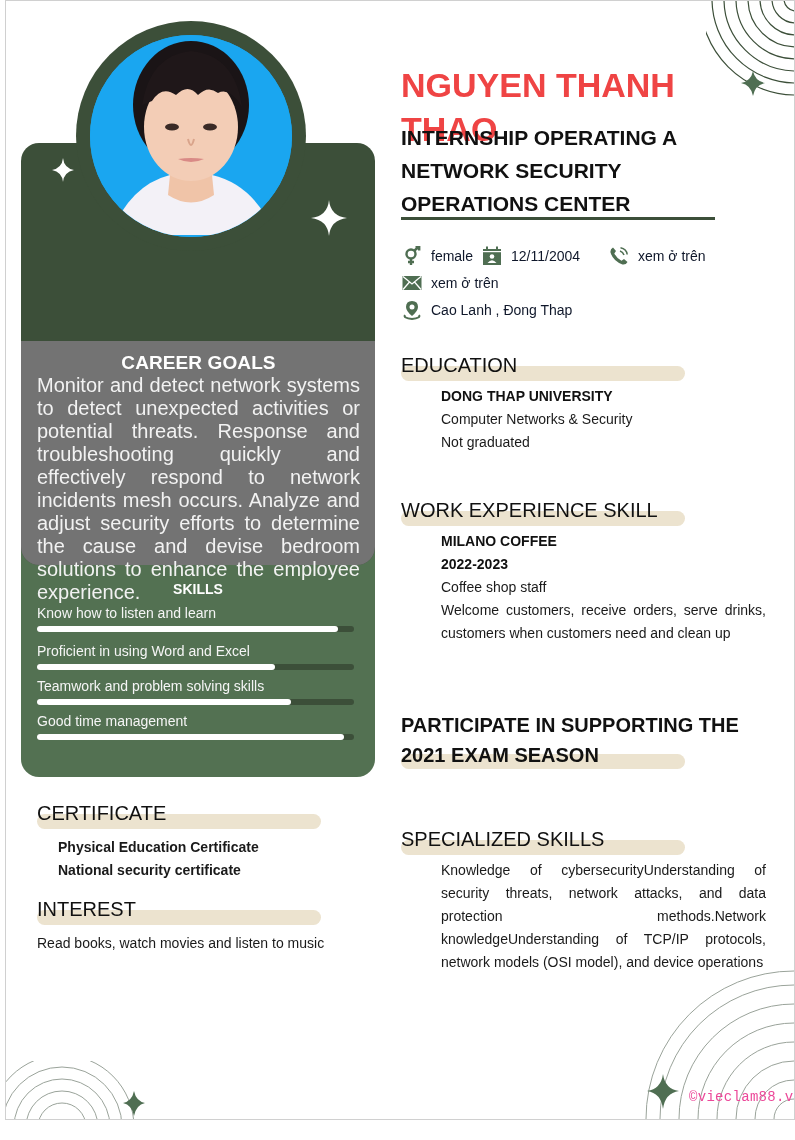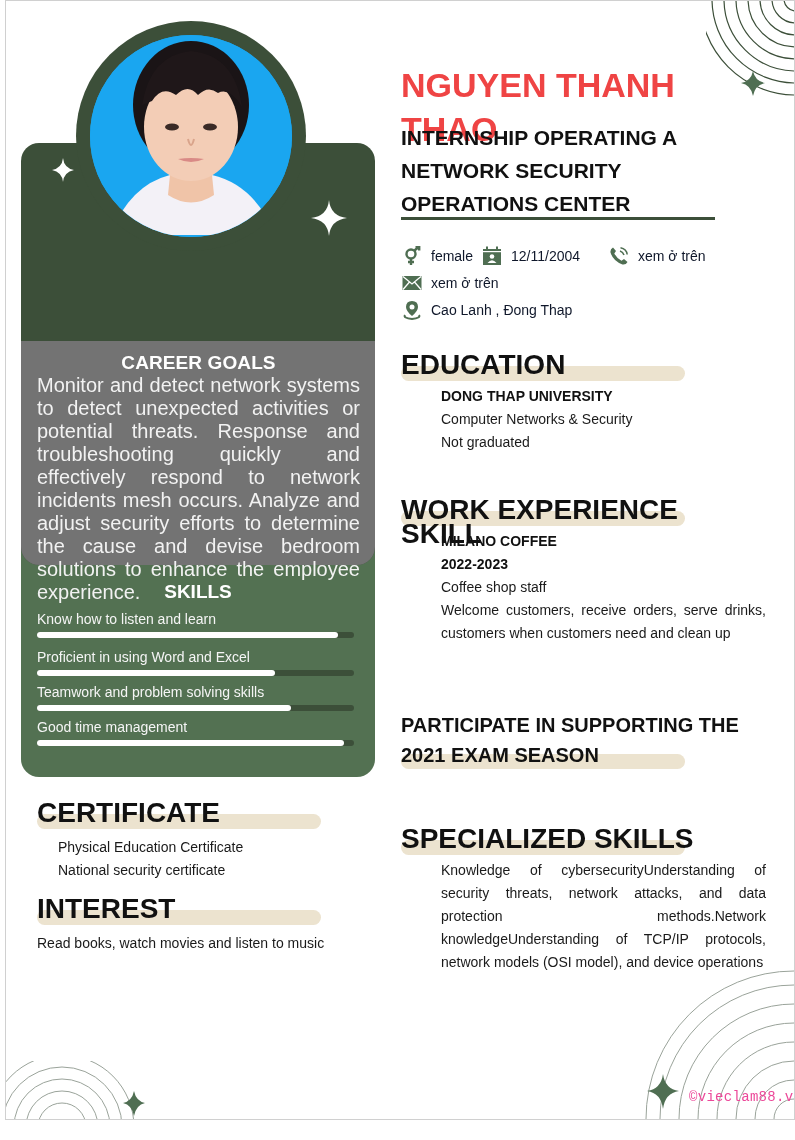--- a/index.html
+++ b/index.html
@@ -33,32 +33,32 @@
     background: #537152; border-radius: 0 0 18px 18px; z-index: 0;
   }
   .panel-dark-bottom {
     position: absolute; left: 15px; top: 340px; width: 354px; height: 224px;
     background: #737373; border-radius: 0 0 18px 18px; z-index: 3; padding: 10px 15px 0 16px; color: #fff;
   }
   .career-title { text-align: center; font-weight: bold; font-size: 19px; margin-top: 1px; letter-spacing: 0.1px; }
   .career-text { font-size: 20px; line-height: 23px; text-align: justify; margin-top: 0; color: #f2f2f2; }
 
   .skills-box { position: absolute; left: 15px; top: 564px; width: 354px; height: 212px; z-index: 3; color: #fff; padding: 16px 0 0 16px; }
-  .skills-title { text-align: center; font-weight: bold; font-size: 19px; padding-right: 16px; }
+  .skills-title { text-align: center; font-weight: bold; font-size: 14px; padding-right: 16px; }
   .skill-item { margin-top: 7px; width: 317px; }
   .skill-label { font-size: 14px; color: #f5f5f5; line-height: 18px; }
   .skill-track { position: relative; height: 6px; background: #3c4f39; border-radius: 3px; margin-top: 4px; }
   .skill-fill { position: absolute; left: 0; top: 0; height: 6px; background: #ffffff; border-radius: 3px; }
 
   .sec-head { position: relative; height: 26px; }
   .sec-head .hl { position: absolute; left: 0; top: 13px; height: 15px; background: #ece3cf; border-radius: 8px; }
-  .sec-head .ht { position: relative; font-weight: bold; font-size: 28px; color: #111; line-height: 24px; }
+  .sec-head .ht { position: relative; font-weight: normal; font-size: 20px; color: #111; line-height: 24px; }
 
   .cert-block { position: absolute; left: 31px; top: 800px; width: 290px; }
-  .cert-list { margin-top: 9px; padding-left: 21px; font-size: 14px; line-height: 23px; color: #1a1a1a; }
+  .cert-list { margin-top: 9px; padding-left: 21px; font-size: 14px; line-height: 23px; color: #1a1a1a; font-weight: bold; }
   .interest-block { position: absolute; left: 31px; top: 896px; width: 300px; }
   .interest-text { margin-top: 9px; font-size: 14px; line-height: 23px; color: #1a1a1a; }
 
   
   .right { position: absolute; left: 395px; top: 0; width: 365px; }
   .name { position: absolute; top: 22px; left: 0; font-weight: bold; font-size: 34px; line-height: 44px; width: 320px; color: #ef4444; margin-top: 40px; }
   .title { position: absolute; top: 120px; left: 0; font-weight: bold; font-size: 21px; line-height: 33px; width: 320px; color: #111; }
   .title-rule { position: absolute; top: 216px; left: 0; width: 314px; height: 3px; background: #3c4f39; }
 
   .contacts { position: absolute; top: 241px; left: 0; width: 365px; font-size: 14px; color: #0f172a; }

